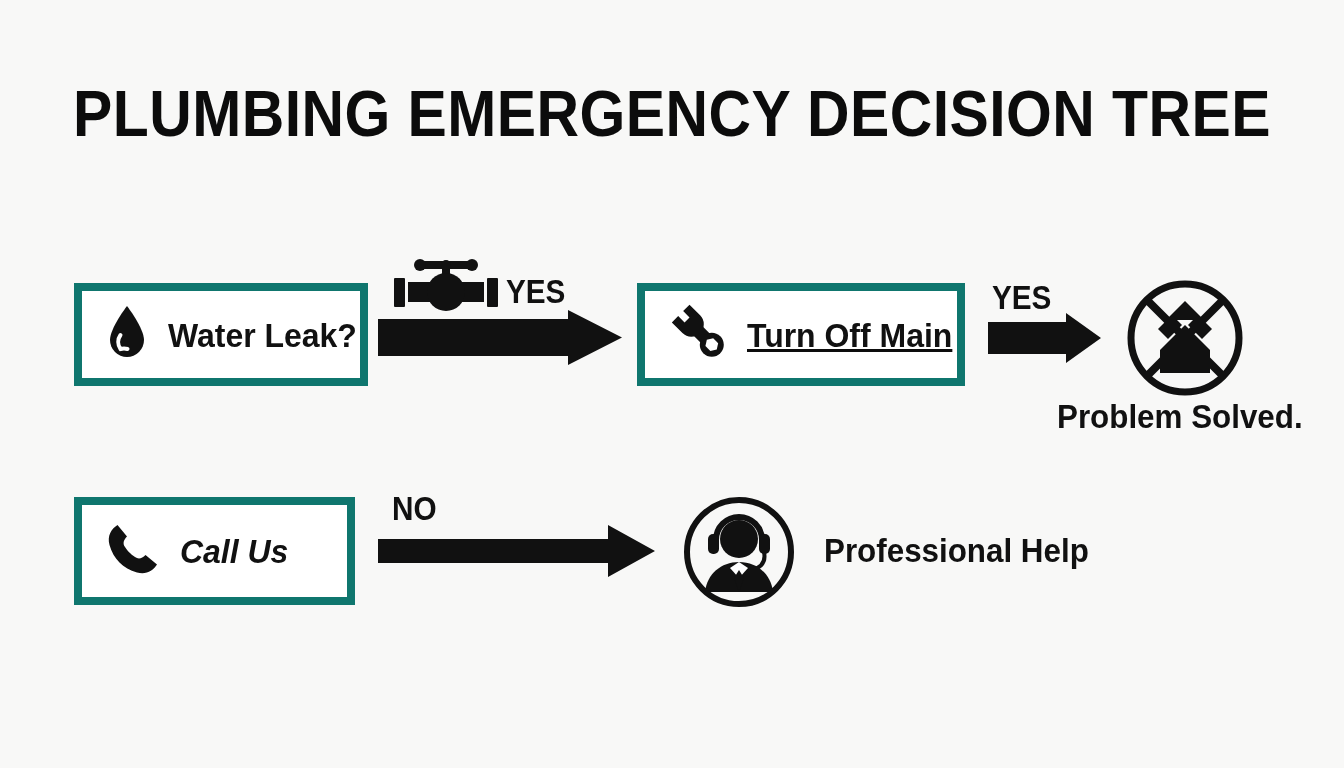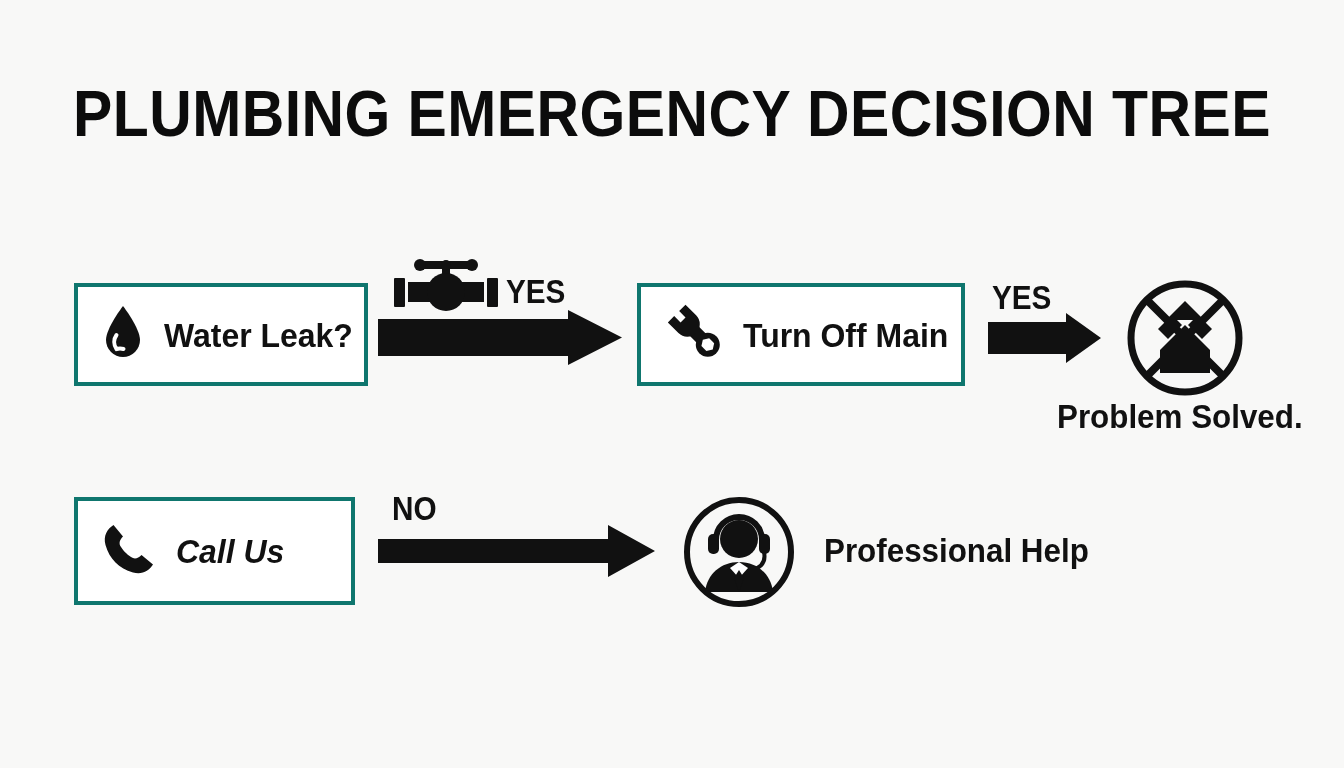--- a/index.html
+++ b/index.html
@@ -36,21 +36,21 @@
     color: #0c0c0c;
     transform: scaleX(0.92);
     transform-origin: center center;
     white-space: nowrap;
   }
 
   
   .node-box {
     position: absolute;
     box-sizing: border-box;
-    border: 4px solid #0f766e;
+    border: 8px solid #0f766e;
     background: #ffffff;
     display: flex;
     align-items: center;
     gap: 18px;
     padding: 0 22px;
   }
   .node-label {
     font-family: "Liberation Sans Narrow", "Liberation Sans", sans-serif;
     font-weight: bold;
     font-size: 34px;
@@ -141,21 +141,21 @@
   </span>
 
   <span class="edge-label" style="left:506px; top:275px;">YES</span>
 
   <span class="arrow" style="left:378px; top:310px;">
     <svg width="244" height="55" viewBox="0 0 244 55" aria-hidden="true">
       <path d="M0 9 H190 V0 L244 27.5 L190 55 V46 H0 Z" fill="#111111"></path>
     </svg>
   </span>
 
-  <div class="node-box" style="left:637px; top:283px; width:328px; height:103px;">
+  <div class="node-box" style="left:637px; top:283px; width:328px; height:103px;text-decoration:underline;">
     <span class="node-icon">
       <svg width="62" height="60" viewBox="0 0 62 60" aria-hidden="true">
         <g transform="rotate(-45 31 30)">
 
           <rect x="26" y="16" width="13" height="30" fill="#111111"></rect>
 
           <path d="M20 4 h9 v9 h7 v-9 h9 v15 a11 11 0 0 1 -25 0 Z" fill="#111111"></path>
 
           <circle cx="32.5" cy="48" r="12" fill="#111111"></circle>
           <polygon points="32.5,41 38,44.5 38,51.5 32.5,55 27,51.5 27,44.5" fill="#ffffff"></polygon>

